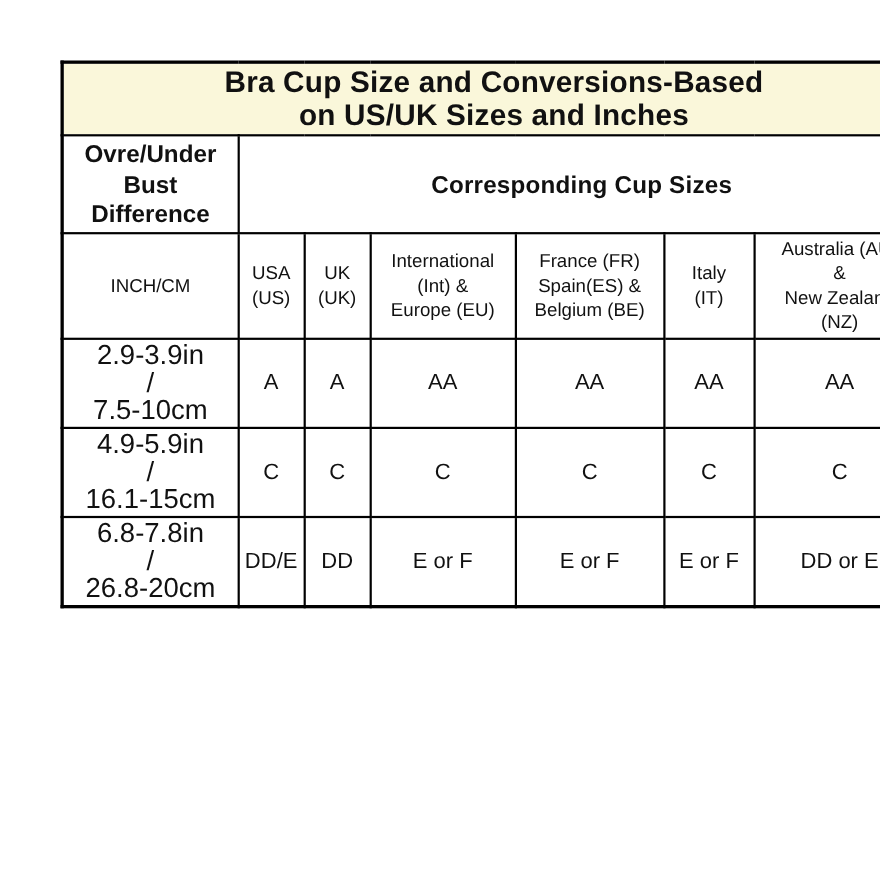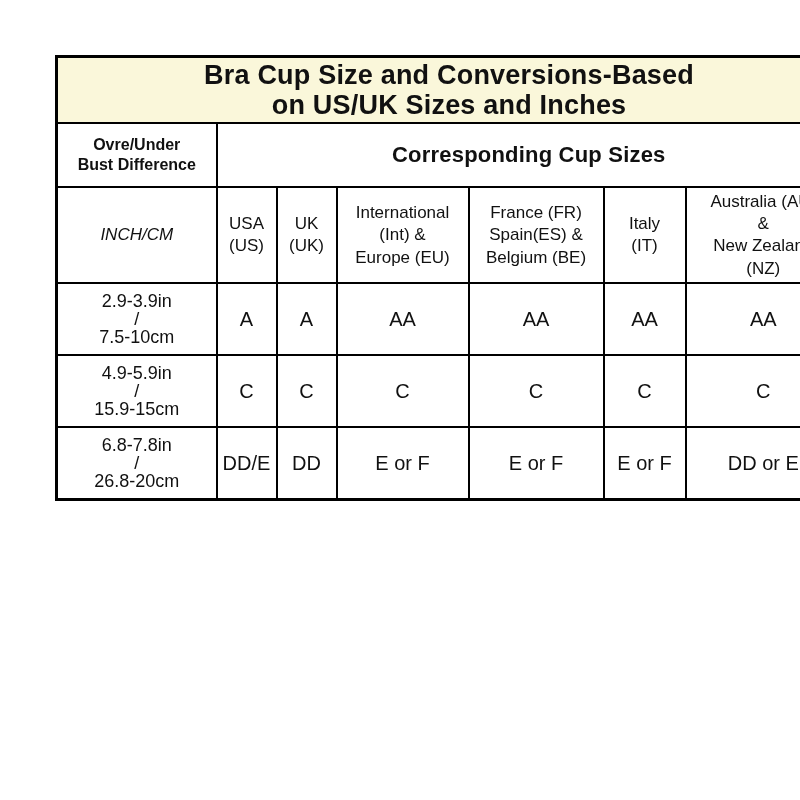--- a/index.html
+++ b/index.html
@@ -52,44 +52,43 @@
     background:var(--cream);
     height:64px;
     font-size:27px;
     font-weight:bold;
     line-height:1.12;
     letter-spacing:.2px;
   }
   tr.group-row{height:64px;}
   td.corner-header{
     font-weight:bold;
-    font-size:16px;
+    font-size:22px;
     line-height:1.25;
   }
   td.group-header{
     font-weight:bold;
     font-size:22px;
     letter-spacing:.2px;
   }
   tr.col-header-row{height:96px;}
   tr.col-header-row td{
     font-size:17px;
     line-height:1.3;
   }
   td.inchcm-header{
     font-size:20px;
-    font-style:italic;
   }
   tr.data-row{height:72px;}
   tr.data-row td{
     font-size:20px;
     line-height:1.2;
   }
   tr.data-row td.range-cell{
-    font-size:18px;
+    font-size:25px;
     line-height:1.0;
   }
   tr.data-row.highlight td{
     background:var(--cream);
   }
 </style>
 </head>
 <body>
 
 <div class="table-wrap">
@@ -145,21 +144,21 @@
       <td>AA</td>
       <td>AA</td>
       <td>AA</td>
       <td>AA</td>
     </tr>
 
 
     <tr class="data-row">
       <td class="range-cell">4.9-5.9in
 /
-15.9-15cm</td>
+16.1-15cm</td>
       <td>C</td>
       <td>C</td>
       <td>C</td>
       <td>C</td>
       <td>C</td>
       <td>C</td>
     </tr>
 
 
     <tr class="data-row">

